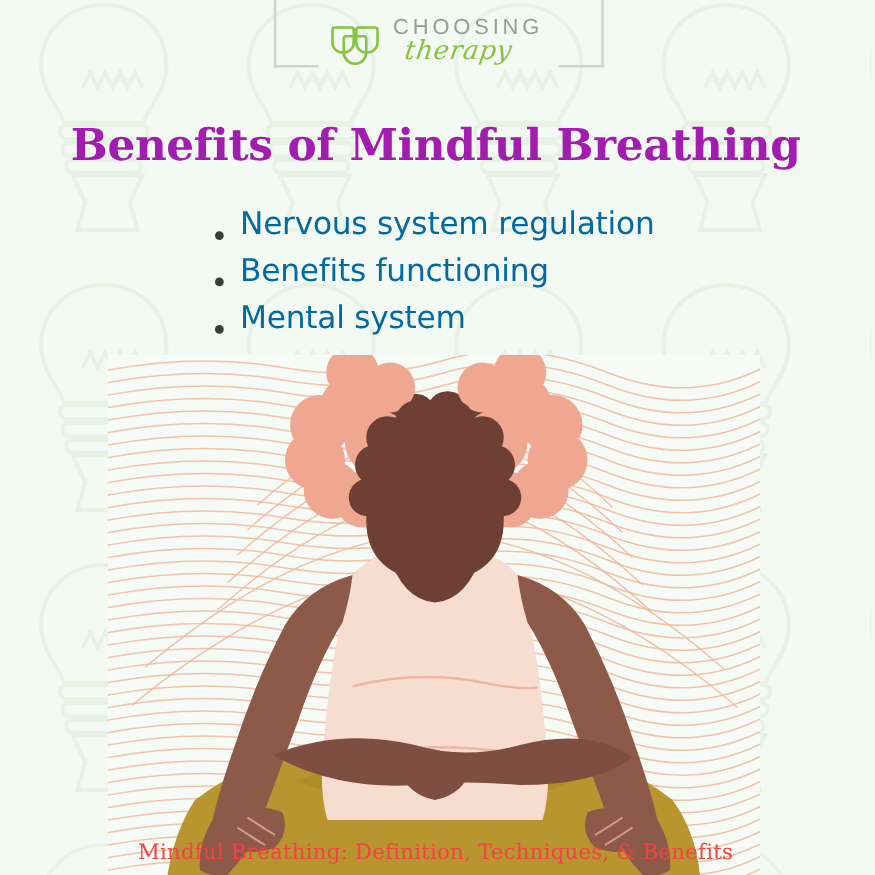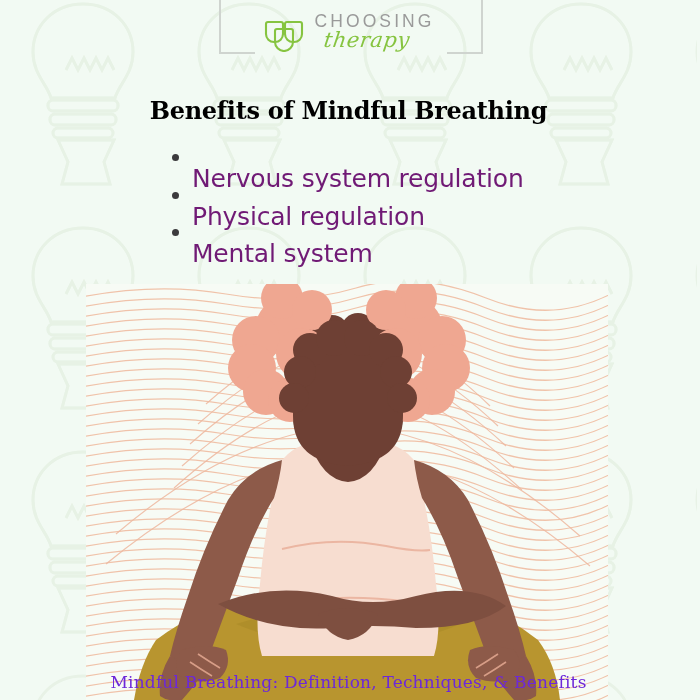--- a/index.html
+++ b/index.html
@@ -77,43 +77,43 @@
   }
 
   
   .title {
     position: absolute;
     top: 96px;
     left: 0; right: 0;
     text-align: center;
     font-family: "DejaVu Serif", serif;
     font-weight: 700;
-    font-size: 24px;
-    color: #000000;
+    font-size: 35px;
+    color: #a21caf;
     letter-spacing: -0.3px;
     z-index: 5;
   }
 
   
   .bullets {
     position: absolute;
     top: 160px;
     left: 172px;
     z-index: 5;
     list-style: none;
     margin: 0;
     padding: 0;
   }
   .bullets li {
     display: flex;
-    align-items: flex-start;
+    align-items: flex-end;
     gap: 13px;
     font-family: "DejaVu Sans", sans-serif;
     font-size: 25px;
-    color: #701a75;
+    color: #0369a1;
     line-height: 1.5;
     font-weight: 400;
     letter-spacing: -0.2px;
   }
   .bullets .dot {
     width: 7px; height: 7px;
     border-radius: 50%;
     background: #3b3a3c;
     flex: none;
     position: relative;
@@ -133,21 +133,21 @@
   .illus svg { display: block; }
 
   
   .caption {
     position: absolute;
     left: 0; right: 0;
     bottom: 8px;
     text-align: center;
     font-family: "DejaVu Serif", serif;
     font-size: 17px;
-    color: #6d28d9;
+    color: #ef4444;
     letter-spacing: 0.2px;
     z-index: 9;
   }
 </style>
 </head>
 <body>
 
 <div id="canvas">
 
   <div class="watermark">
@@ -193,21 +193,21 @@
 
   <div class="title">Benefits of Mindful Breathing</div>
 
   <ul class="bullets">
     <li>
       <span class="dot"></span>
       <span>Nervous system regulation</span>
     </li>
     <li>
       <span class="dot"></span>
-      <span>Physical regulation</span>
+      <span>Benefits functioning</span>
     </li>
     <li>
       <span class="dot"></span>
       <span>Mental system</span>
     </li>
   </ul>
 
   <div class="illus">
     <svg width="522" height="416" viewBox="0 0 522 416" xmlns="http://www.w3.org/2000/svg">
       <defs>

